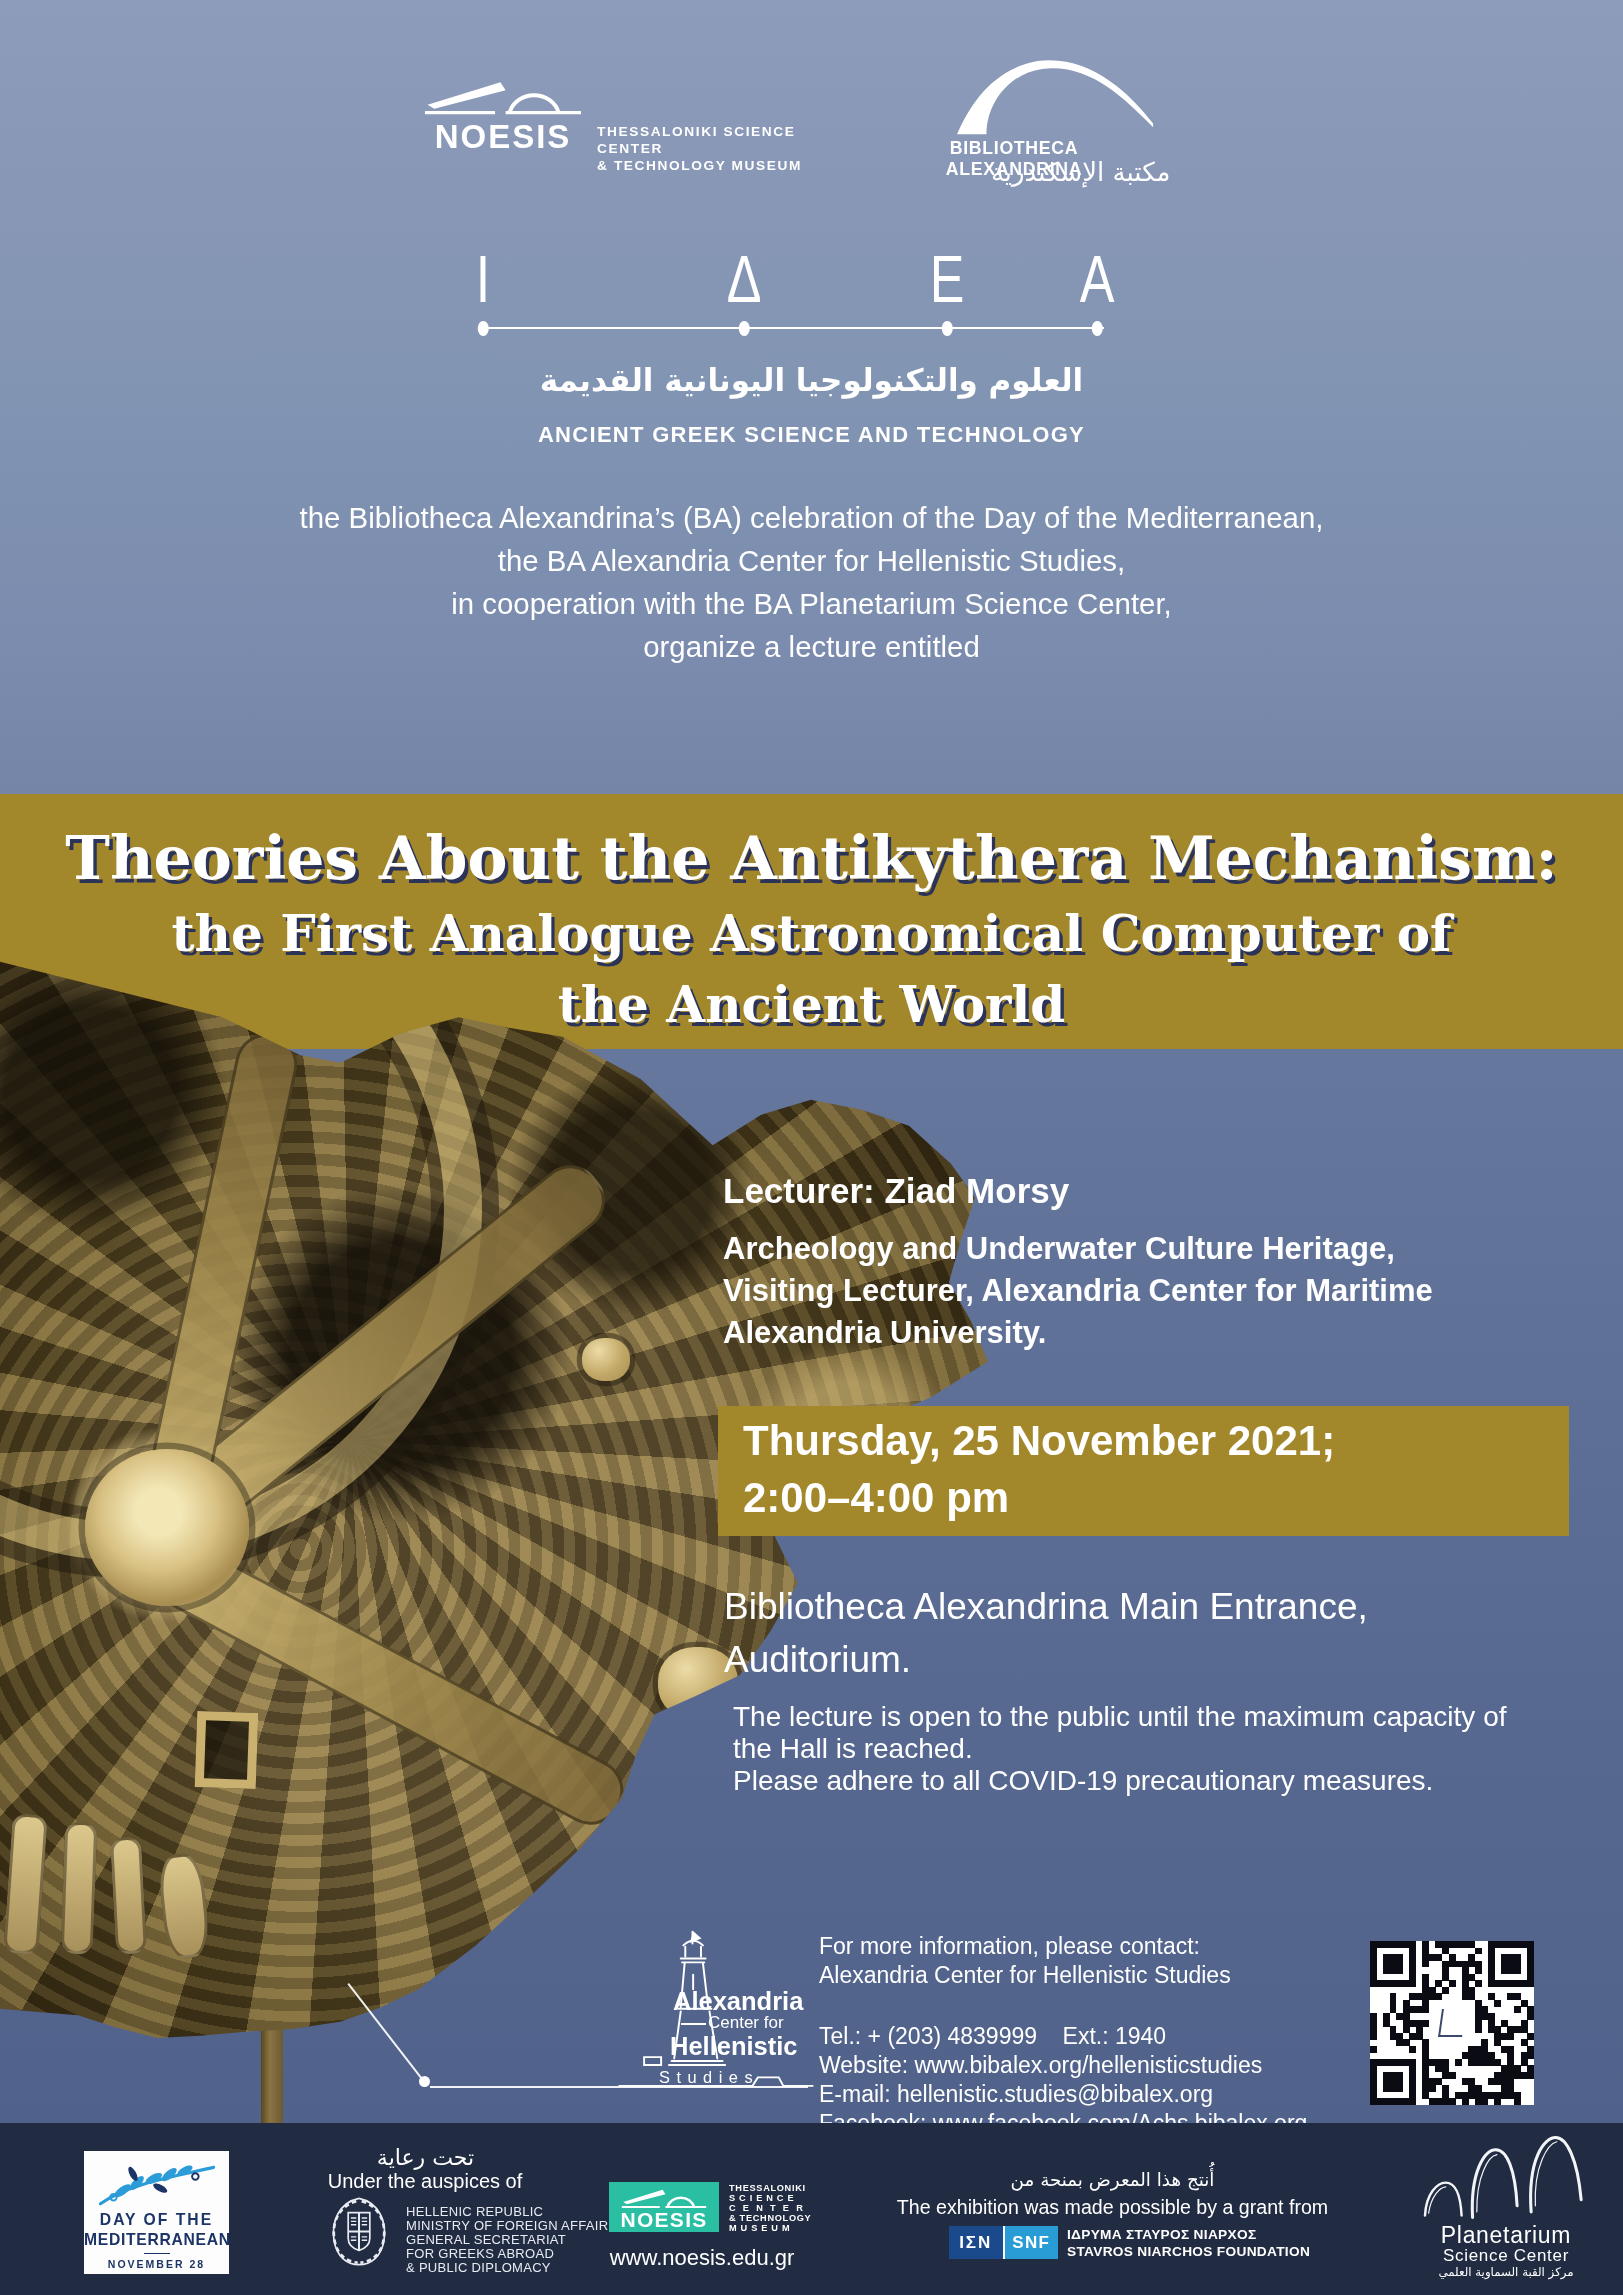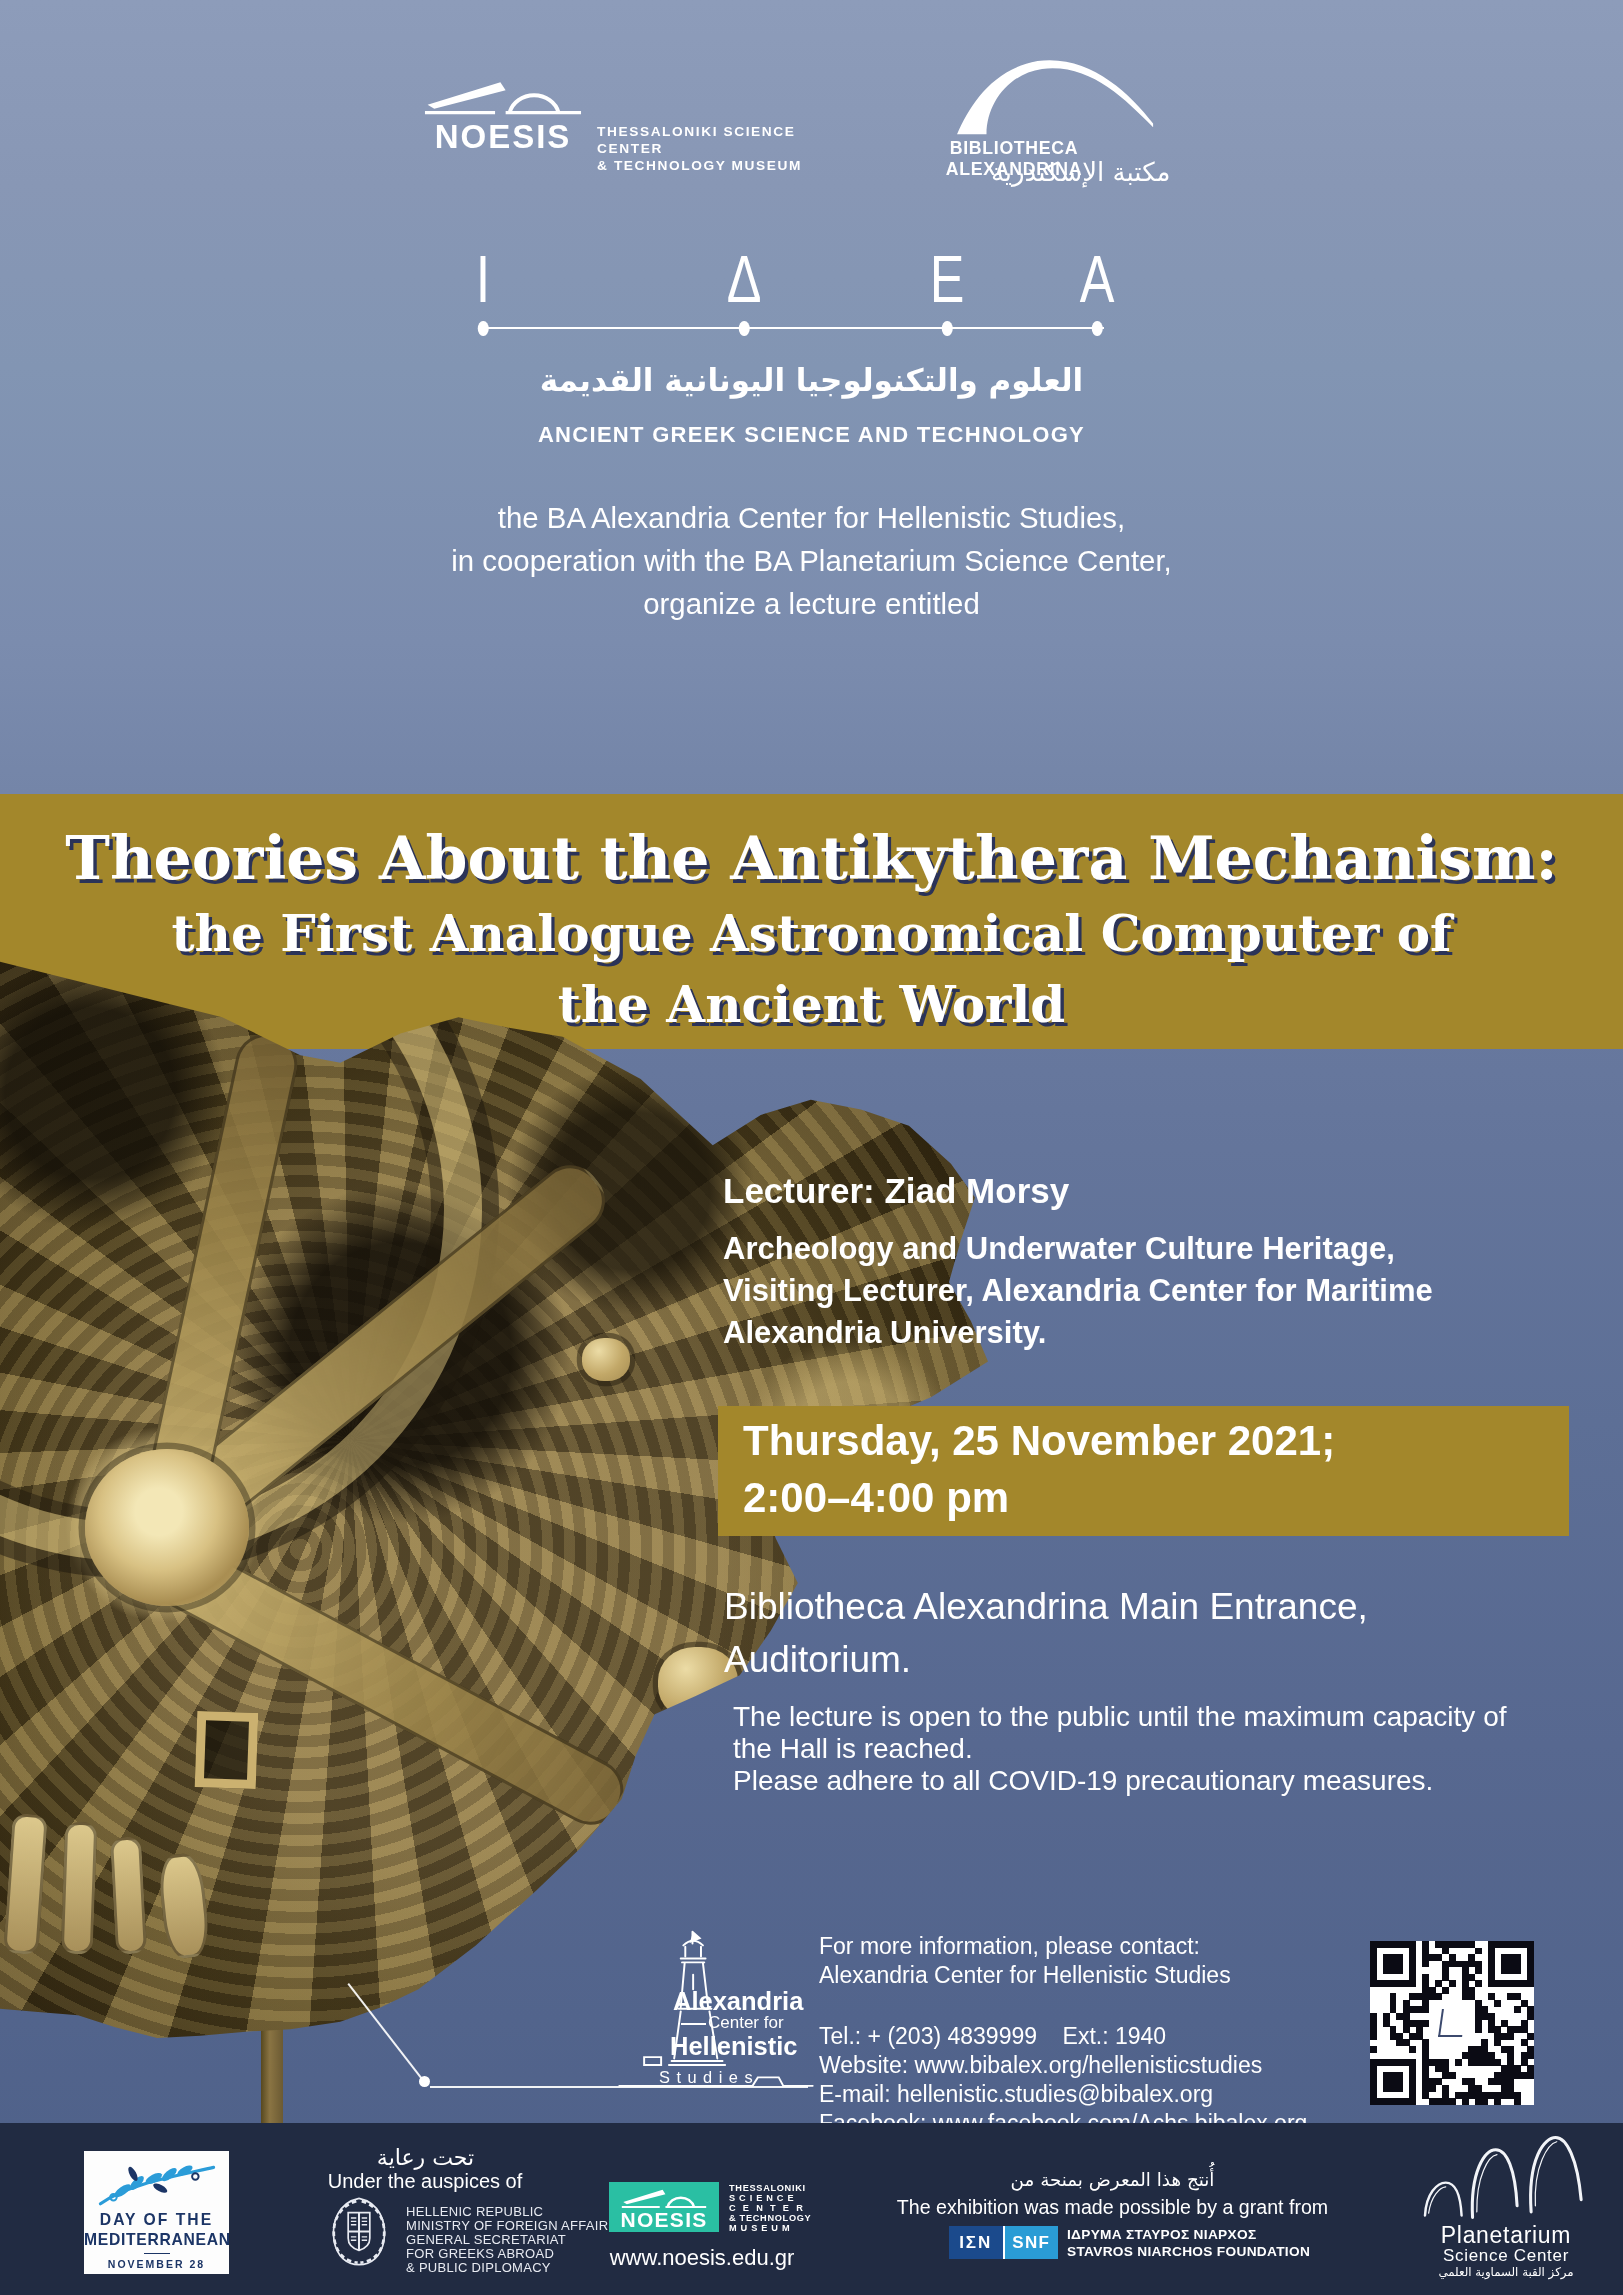--- a/index.html
+++ b/index.html
@@ -177,20 +177,21 @@
   <span class="abs idea-letter" style="left:1097px">A</span>
   <div id="idea-line" class="abs"></div>
   <span class="abs idea-dot" style="left:483px"></span>
   <span class="abs idea-dot" style="left:744px"></span>
   <span class="abs idea-dot" style="left:947px"></span>
   <span class="abs idea-dot" style="left:1097px"></span>
   <div id="idea-en" class="abs ctr">ANCIENT GREEK SCIENCE AND TECHNOLOGY</div>
   <div id="idea-ar" class="abs ctr ar">العلوم والتكنولوجيا اليونانية القديمة</div>
 
   <div id="intro" class="abs">
+    <div>the Bibliotheca Alexandrina’s (BA) celebration of the Day of the Mediterranean,</div>
     <div>the BA Alexandria Center for Hellenistic Studies,</div>
     <div>in cooperation with the BA Planetarium Science Center,</div>
     <div>organize a lecture entitled</div>
   </div>
 
   <div id="banner" class="abs">
     <div id="title1" class="abs title-line">Theories About the Antikythera Mechanism:</div>
     <div id="title2" class="abs title-line">the First Analogue Astronomical Computer of</div>
     <div id="title3" class="abs title-line">the Ancient World</div>
   </div>

